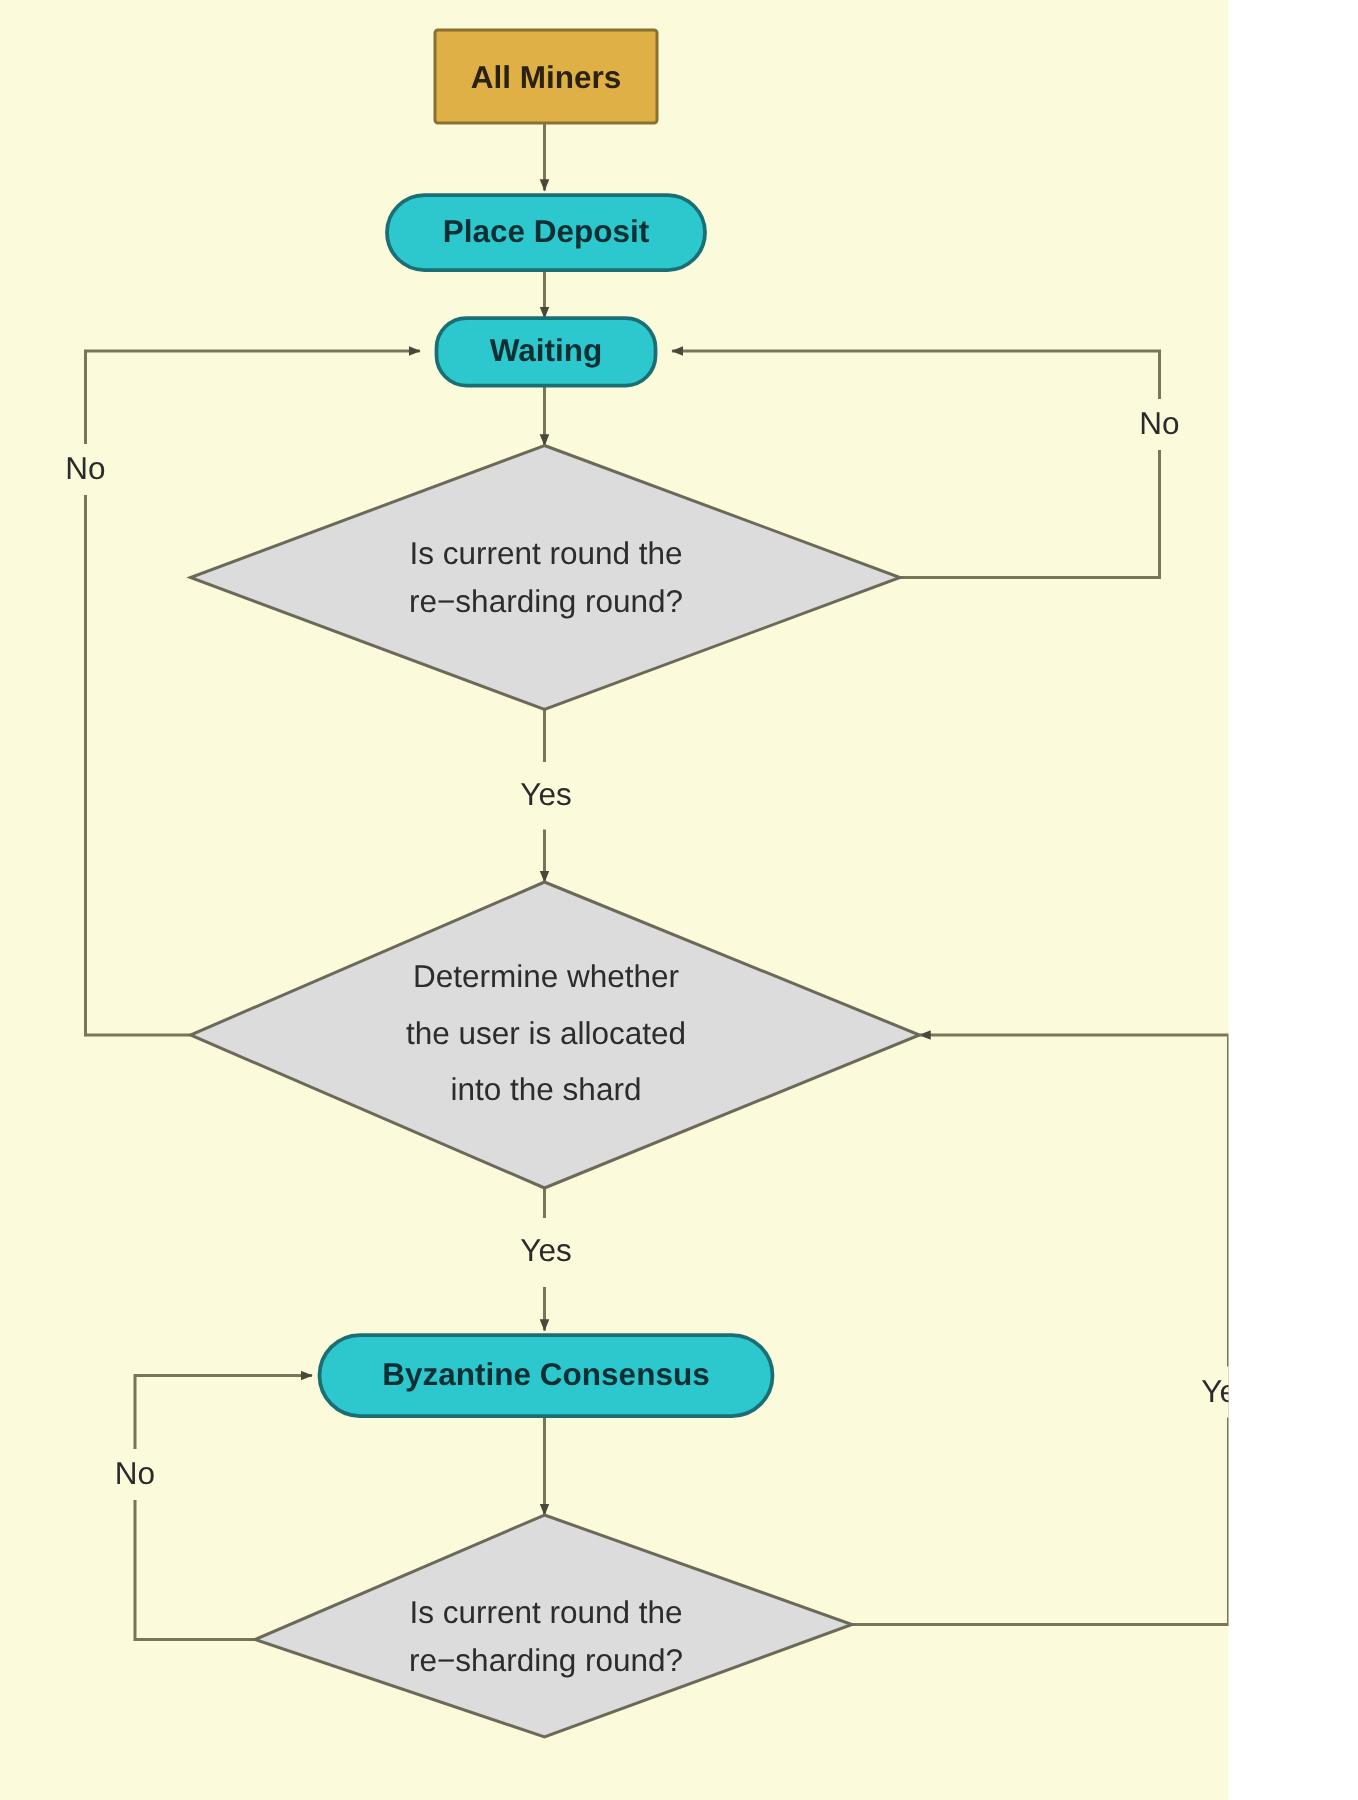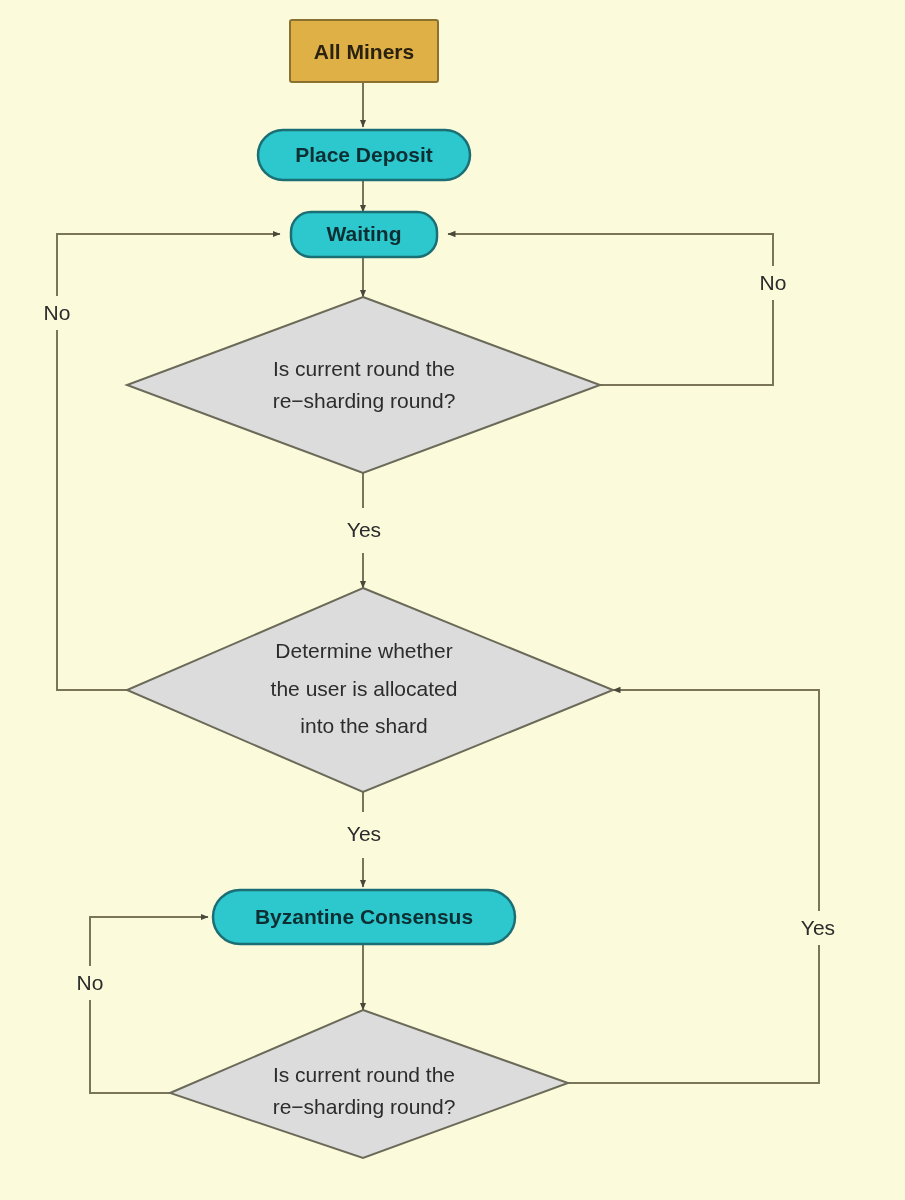--- a/index.html
+++ b/index.html
@@ -2,25 +2,26 @@
 <html><head>
 <meta charset="utf-8">
 <style>
   html, body {
     margin: 0;
     padding: 0;
     background: #ffffff;
   }
   #canvas {
     position: relative;
-    width: 905px;
+    width: 787px;
     height: 1200px;
     background: #fbfbdc;
     overflow: hidden;
     font-family: "Liberation Sans", sans-serif;
+    padding-left: 32px;
   }
   #flow-svg {
     position: absolute;
     left: 0;
     top: 0;
     width: 905px;
     height: 1200px;
     display: block;
   }
   .node-label {

